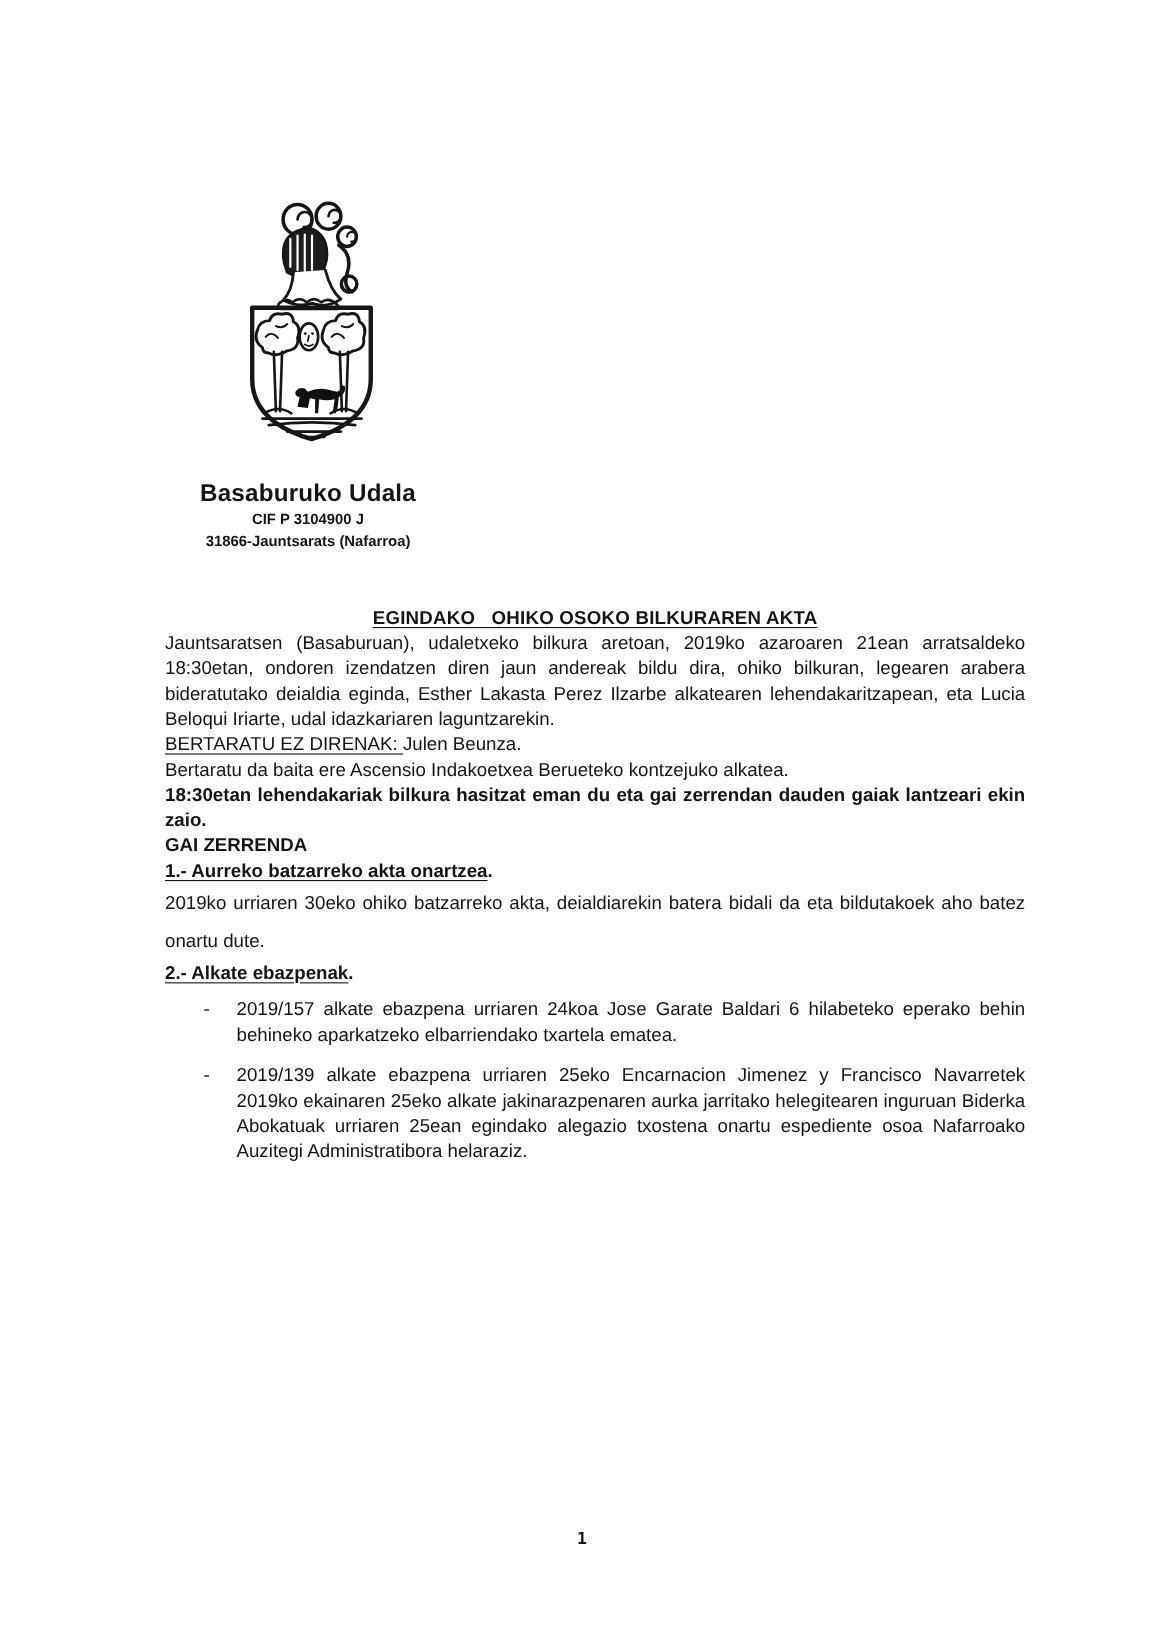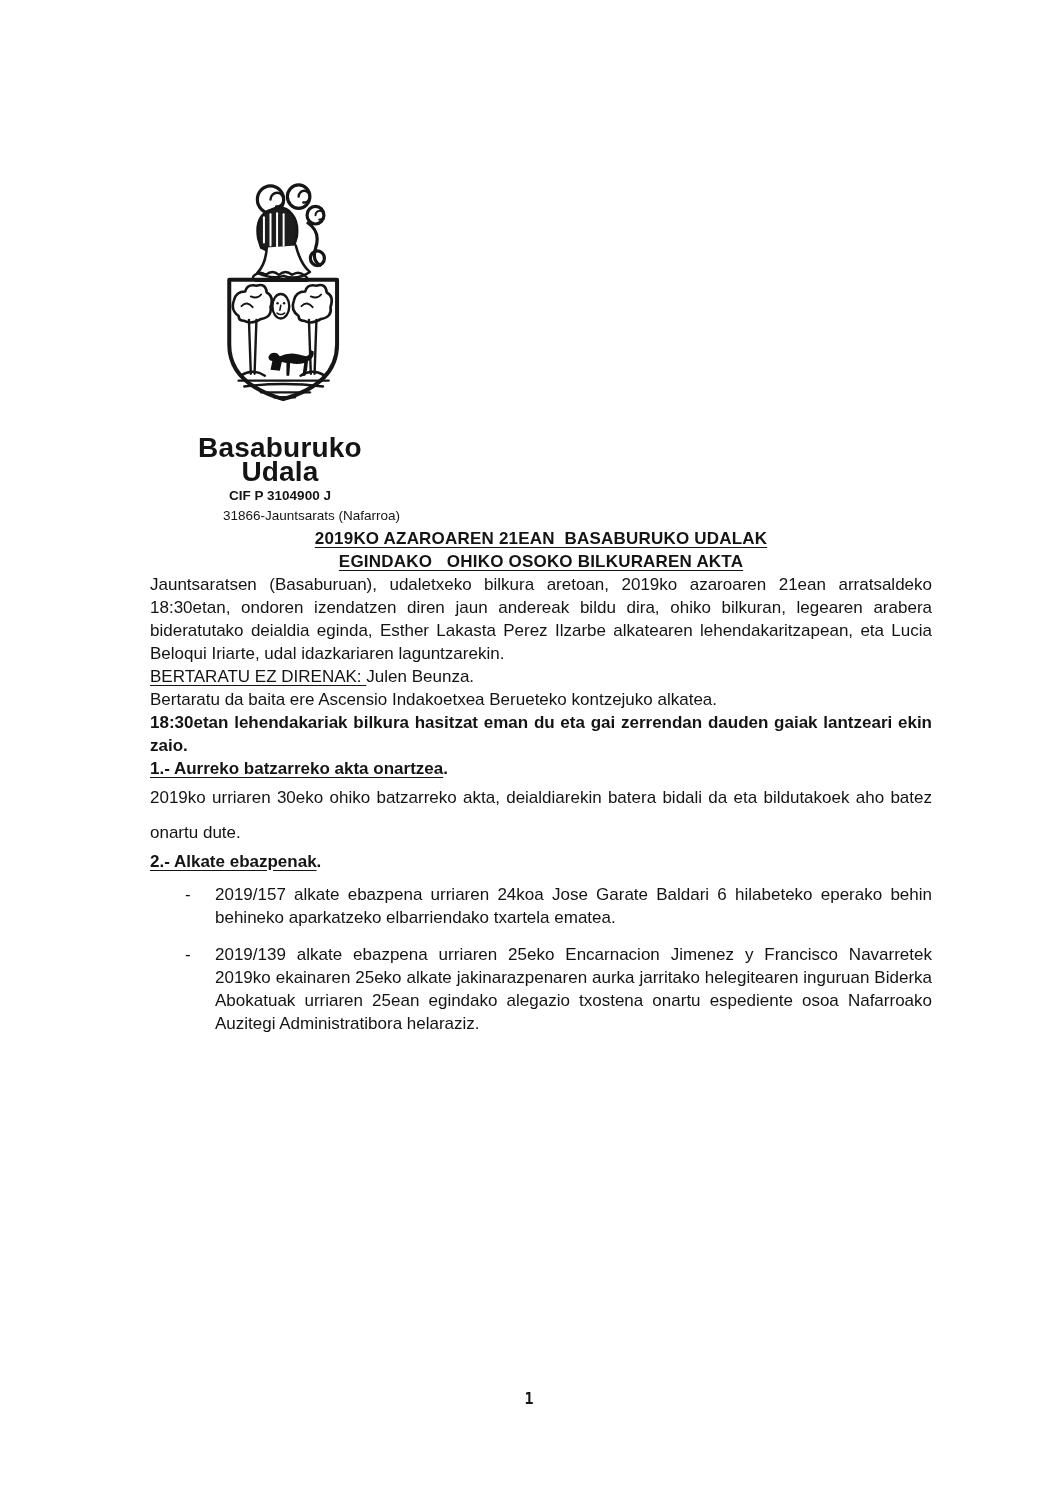--- a/index.html
+++ b/index.html
@@ -8,23 +8,23 @@
     width:1058px;height:1497px;
     background:#ffffff;
     color:#141414;
     font-family:"Liberation Sans",sans-serif;
     overflow:hidden;
   }
   
   .letterhead{position:absolute;left:160px;top:178px;width:240px;text-align:center;}
   .crest{display:block;width:150px;height:230px;margin-left:58px;}
   .crest path,.crest circle,.crest ellipse,.crest line{vector-effect:non-scaling-stroke;}
-  .org-name{margin-top:28px;font-size:28px;font-weight:bold;line-height:24px;letter-spacing:.2px;}
+  .org-name{margin-top:28px;font-size:22px;font-weight:bold;line-height:24px;letter-spacing:.2px;}
   .org-cif{margin-top:4px;font-size:13.5px;font-weight:bold;line-height:15px;}
-  .org-addr{margin-top:5px;font-size:13.5px;font-weight:normal;line-height:15px;text-align:right;}
+  .org-addr{margin-top:5px;font-size:13.5px;font-weight:bold;line-height:15px;}
   
   .content{
     position:absolute;left:150px;top:527px;width:782px;
     font-size:17px;line-height:23px;
   }
   .doc-title{
     margin:0;text-align:center;font-size:17px;font-weight:bold;
     white-space:pre;line-height:23px;letter-spacing:.2px;
   }
   .u{text-decoration:underline;text-underline-offset:3px;}
@@ -116,31 +116,32 @@
         <path d="M60,224 H82"></path>
       </g>
     </svg>
     <div class="org-name">Basaburuko Udala</div>
     <div class="org-cif">CIF P 3104900 J</div>
     <div class="org-addr">31866-Jauntsarats (Nafarroa)</div>
   </header>
 
   <main class="content">
 
-    <h1 class="doc-title"><span class="u">2019KO AZAROAREN 21EAN  BASABURUKO UDALAK</span><br><span class="u">EGINDAKO   OHIKO OSOKO BILKURAREN AKTA</span></h1>
+    <h1 class="doc-title"><br><span class="u">EGINDAKO   OHIKO OSOKO BILKURAREN AKTA</span></h1>
 
     <p class="just p-intro">Jauntsaratsen (Basaburuan), udaletxeko bilkura aretoan, 2019ko azaroaren 21ean arratsaldeko 18:30etan, ondoren izendatzen diren jaun andereak bildu dira, ohiko bilkuran, legearen arabera bideratutako deialdia eginda, Esther Lakasta Perez Ilzarbe alkatearen lehendakaritzapean, eta Lucia Beloqui Iriarte, udal idazkariaren laguntzarekin.</p>
 
 
     <p class="p-absent"><span class="u">BERTARATU EZ DIRENAK: </span><span>Julen Beunza.</span></p>
 
     <p class="p-also">Bertaratu da baita ere Ascensio Indakoetxea Berueteko kontzejuko alkatea.</p>
 
     <p class="just p-open">18:30etan lehendakariak bilkura hasitzat eman du eta gai zerrendan dauden gaiak lantzeari ekin zaio.</p>
 
+    <p class="h-agenda">GAI ZERRENDA</p>
 
     <p class="h-item"><span class="u">1.- Aurreko batzarreko akta onartzea</span><span>.</span></p>
 
     <p class="just item1-body">2019ko urriaren 30eko ohiko batzarreko akta, deialdiarekin batera bidali da eta bildutakoek aho batez onartu dute.</p>
 
     <p class="h-item h-item2"><span class="u">2.- Alkate ebazpenak</span><span>.</span></p>
 
 
     <div class="bullets">
       <div class="bullet-row">

